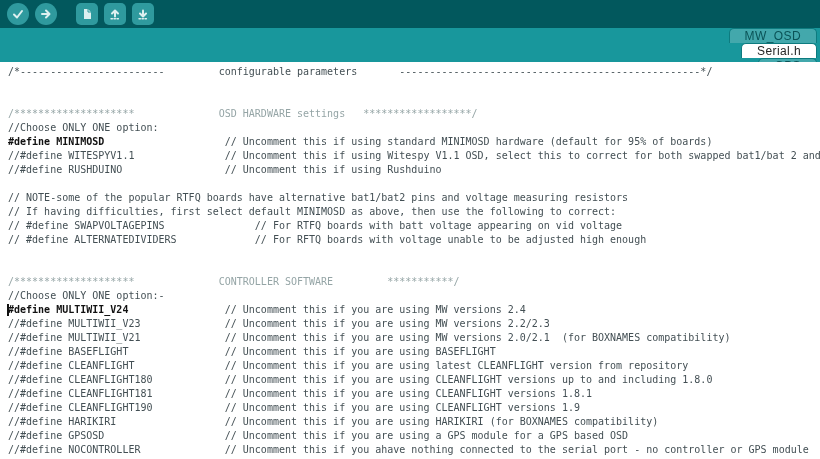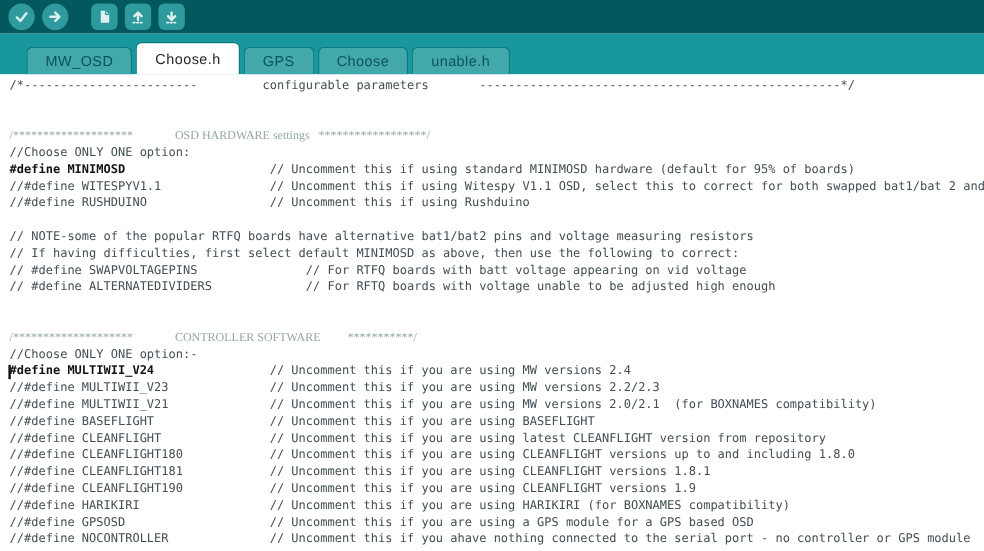--- a/index.html
+++ b/index.html
@@ -30,39 +30,39 @@
     display:flex;align-items:center;justify-content:center;cursor:pointer;
     flex:0 0 auto;}
   .tbtn.round{border-radius:50%;}
   .tbtn.square{border-radius:5px;}
   .tbtn.gap{margin-left:13px;}
   .tbtn svg{display:block;}
 
   
   .tabbar{position:absolute;left:0;top:28px;width:820px;height:34px;
     background:var(--tabstrip_bg);display:flex;align-items:flex-end;
-    padding-left:22px;}
+    padding-left:22px;flex-direction:column;}
   .tab{height:23px;display:flex;align-items:center;justify-content:center;
     padding:0 15px;margin-right:3px;
     background:var(--tab_inactive_bg);
     border:1px solid var(--tab_border);border-bottom:none;
     border-radius:5px 5px 0 0;
     font-size:12px;letter-spacing:0.4px;color:var(--tab_inactive_text);
     cursor:pointer;white-space:nowrap;}
   .tab.active{height:27px;background:var(--tab_active_bg);
     color:var(--tab_active_text);position:relative;z-index:2;}
 
   
   .editor{position:absolute;left:0;top:62px;width:820px;height:397px;
     background:var(--editor_bg);overflow:hidden;cursor:text;}
   .code{padding:3px 0 0 8px;font-family:"DejaVu Sans Mono",monospace;
     font-size:10px;line-height:14px;white-space:pre;}
   .line{height:14px;}
   .c1{color:var(--comment_dark);}
-  .c2{color:var(--comment_light);font-family:Liberation Serif, serif;}
+  .c2{color:var(--comment_light);}
   .def{color:var(--define_text);font-weight:bold;margin-top:24px;}
   .caret{position:absolute;left:7px;width:1.5px;height:12px;background:#111;}
 </style>
 </head>
 <body>
 
 <div class="window">
 
   <div class="toolbar">
     <div class="tbtn round">
@@ -103,21 +103,21 @@
             <line x1="7" y1="3.5" x2="7" y2="9"></line>
             <polyline points="4,6.5 7,9.5 10,6.5"></polyline>
             <line x1="3" y1="11.8" x2="11" y2="11.8" stroke-width="1.4" stroke-dasharray="1.4,1.6"></line>
           </svg>
       </span>
     </div>
   </div>
 
   <div class="tabbar">
       <div class="tab">MW_OSD</div>
-      <div class="tab active">Choose.h</div>
+      <div class="tab active">Serial.h</div>
       <div class="tab">GPS</div>
       <div class="tab">Choose</div>
       <div class="tab">unable.h</div>
     </div>
 
   <div class="editor">
     <div class="code"><div class="line"><span class="c1">/*------------------------         configurable parameters       --------------------------------------------------*/</span></div><div class="line"> </div><div class="line"> </div><div class="line"><span class="c2">/********************              OSD HARDWARE settings   ******************/</span></div><div class="line"><span class="c1">//Choose ONLY ONE option:</span></div><div class="line"><span class="def">#define MINIMOSD</span><span class="c1">                    // Uncomment this if using standard MINIMOSD hardware (default for 95% of boards)</span></div><div class="line"><span class="c1">//#define WITESPYV1.1               // Uncomment this if using Witespy V1.1 OSD, select this to correct for both swapped bat1/bat 2 and</span></div><div class="line"><span class="c1">//#define RUSHDUINO                 // Uncomment this if using Rushduino</span></div><div class="line"> </div><div class="line"><span class="c1">// NOTE-some of the popular RTFQ boards have alternative bat1/bat2 pins and voltage measuring resistors</span></div><div class="line"><span class="c1">// If having difficulties, first select default MINIMOSD as above, then use the following to correct:</span></div><div class="line"><span class="c1">// #define SWAPVOLTAGEPINS               // For RTFQ boards with batt voltage appearing on vid voltage</span></div><div class="line"><span class="c1">// #define ALTERNATEDIVIDERS             // For RFTQ boards with voltage unable to be adjusted high enough</span></div><div class="line"> </div><div class="line"> </div><div class="line"><span class="c2">/********************              CONTROLLER SOFTWARE         ***********/</span></div><div class="line"><span class="c1">//Choose ONLY ONE option:-</span></div><div class="line"><span class="def">#define MULTIWII_V24</span><span class="c1">                // Uncomment this if you are using MW versions 2.4</span></div><div class="line"><span class="c1">//#define MULTIWII_V23              // Uncomment this if you are using MW versions 2.2/2.3</span></div><div class="line"><span class="c1">//#define MULTIWII_V21              // Uncomment this if you are using MW versions 2.0/2.1  (for BOXNAMES compatibility)</span></div><div class="line"><span class="c1">//#define BASEFLIGHT                // Uncomment this if you are using BASEFLIGHT</span></div><div class="line"><span class="c1">//#define CLEANFLIGHT               // Uncomment this if you are using latest CLEANFLIGHT version from repository</span></div><div class="line"><span class="c1">//#define CLEANFLIGHT180            // Uncomment this if you are using CLEANFLIGHT versions up to and including 1.8.0</span></div><div class="line"><span class="c1">//#define CLEANFLIGHT181            // Uncomment this if you are using CLEANFLIGHT versions 1.8.1</span></div><div class="line"><span class="c1">//#define CLEANFLIGHT190            // Uncomment this if you are using CLEANFLIGHT versions 1.9</span></div><div class="line"><span class="c1">//#define HARIKIRI                  // Uncomment this if you are using HARIKIRI (for BOXNAMES compatibility)</span></div><div class="line"><span class="c1">//#define GPSOSD                    // Uncomment this if you are using a GPS module for a GPS based OSD</span></div><div class="line"><span class="c1">//#define NOCONTROLLER              // Uncomment this if you ahave nothing connected to the serial port - no controller or GPS module</span></div></div>
     <div class="caret" style="top: 242px;"></div>
   </div>
 

